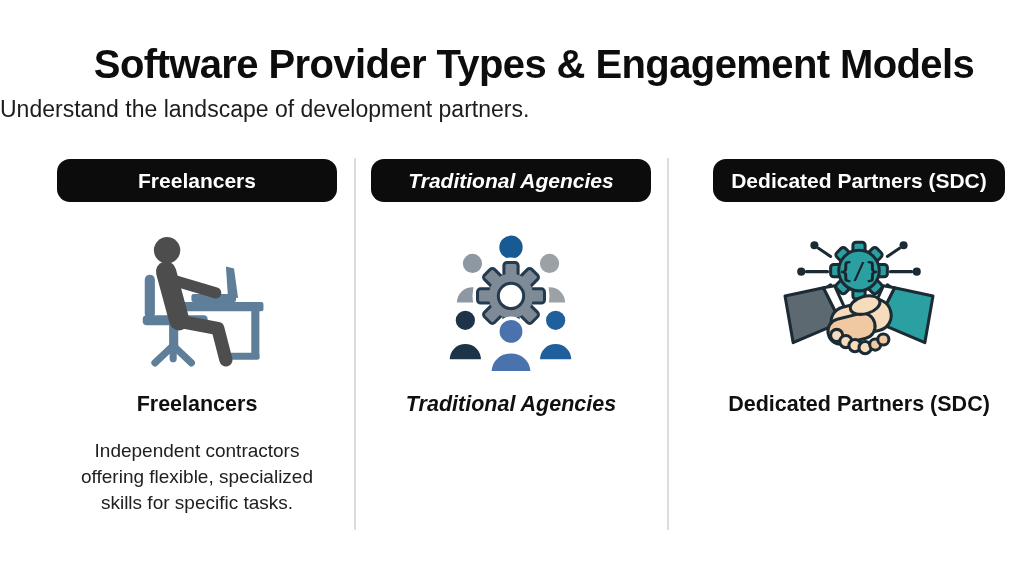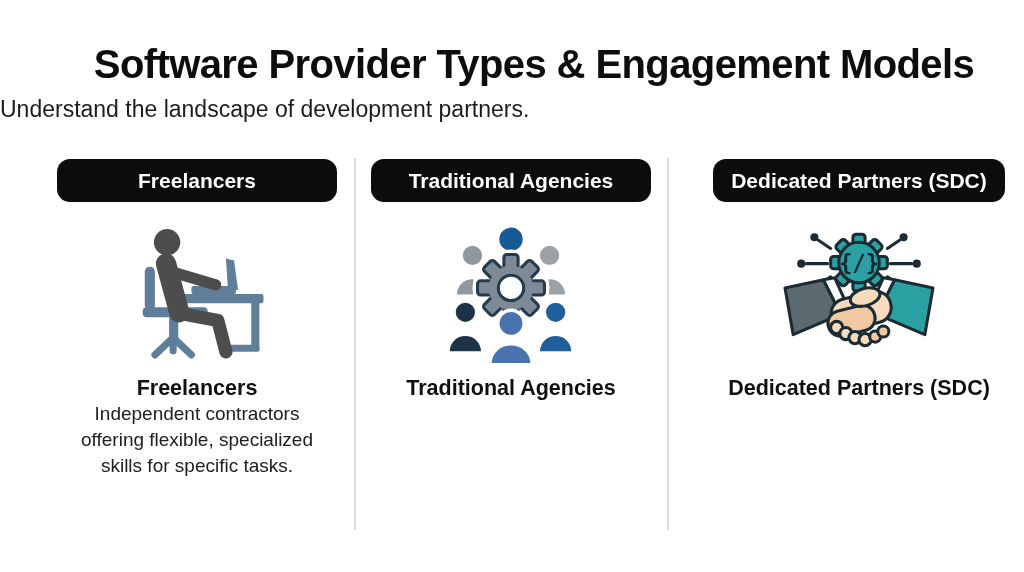--- a/index.html
+++ b/index.html
@@ -10,36 +10,36 @@
   .title { position:absolute; top:42px; left:0; width:100%; text-align:center;
            font-size:40px; font-weight:800; letter-spacing:-0.6px; color:#0d0d0d;padding-left:44px; }
   .subtitle { position:absolute; top:96px; left:0; width:100%; 
               font-size:23px; font-weight:400; color:#1c1c1c; }
 
   .divider { position:absolute; top:158px; height:372px; width:2px; background:#dcdcdc; }
   .divider-1 { left:354px; }
   .divider-2 { left:667px; }
 
   .col { position:absolute; top:159px; width:300px; display:flex;
-         flex-direction:column; align-items:center; }
+         flex-direction:column; align-items:center;gap:8px; }
   .col-1 { left:47px; }
-  .col-2 { left:361px; }
+  .col-2 { left:361px;font-style:italic; }
   .col-3 { left:709px; }
 
   .pill { height:43px; min-width:280px; padding:0 18px; background:#0c0c0c;
           border-radius:13px; display:flex; align-items:center; justify-content:center;
           color:#ffffff; font-weight:700; font-size:21px; white-space:nowrap; }
 
   .icon-wrap { height:152px; margin-top:14px; display:flex;
                align-items:center; justify-content:center; }
 
   .col-heading { font-size:21.5px; font-weight:700; color:#101010; margin-top:8px;
                  white-space:nowrap; }
   .col-desc { font-size:19px; line-height:26px; text-align:center; color:#202020;
-              }
+              margin-top:13px; }
   .col-1 .col-desc { max-width:268px; }
   .col-2 .col-desc { max-width:286px; }
   .col-3 .col-desc { max-width:300px; }
 </style>
 </head>
 <body>
 
 <div class="stage">
 
   <div class="title">Software Provider Types &amp; Engagement Models</div>

